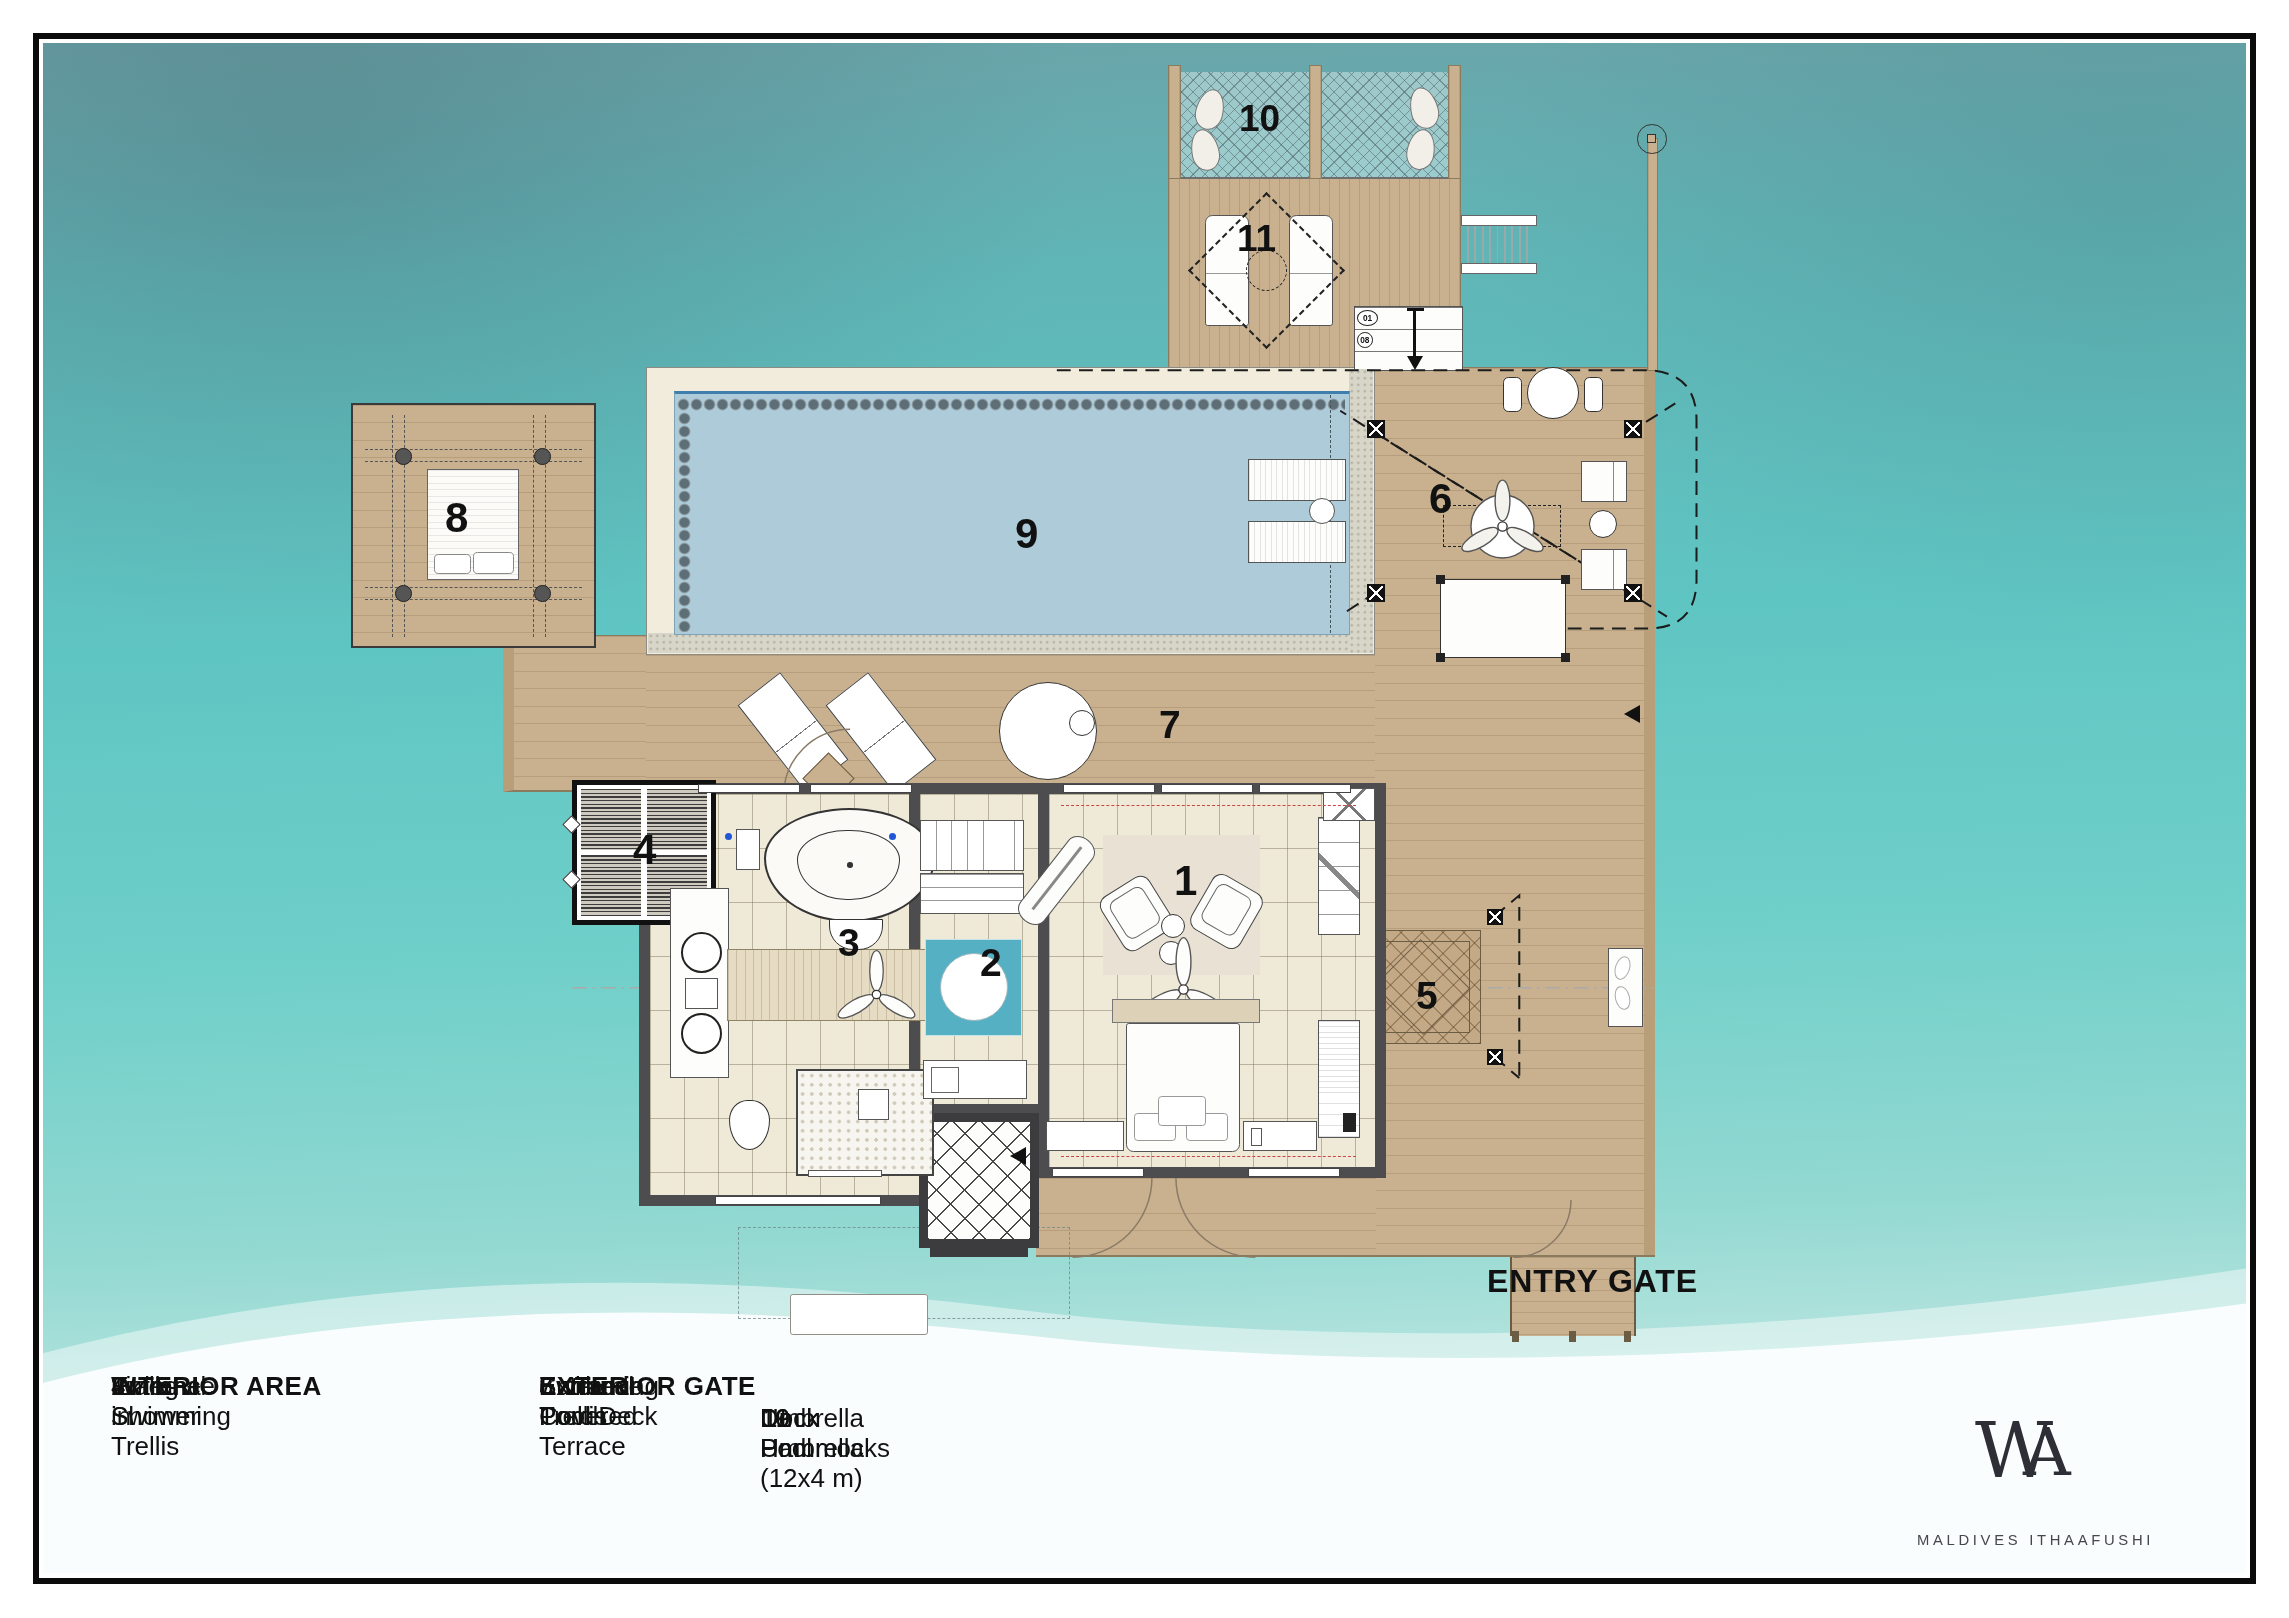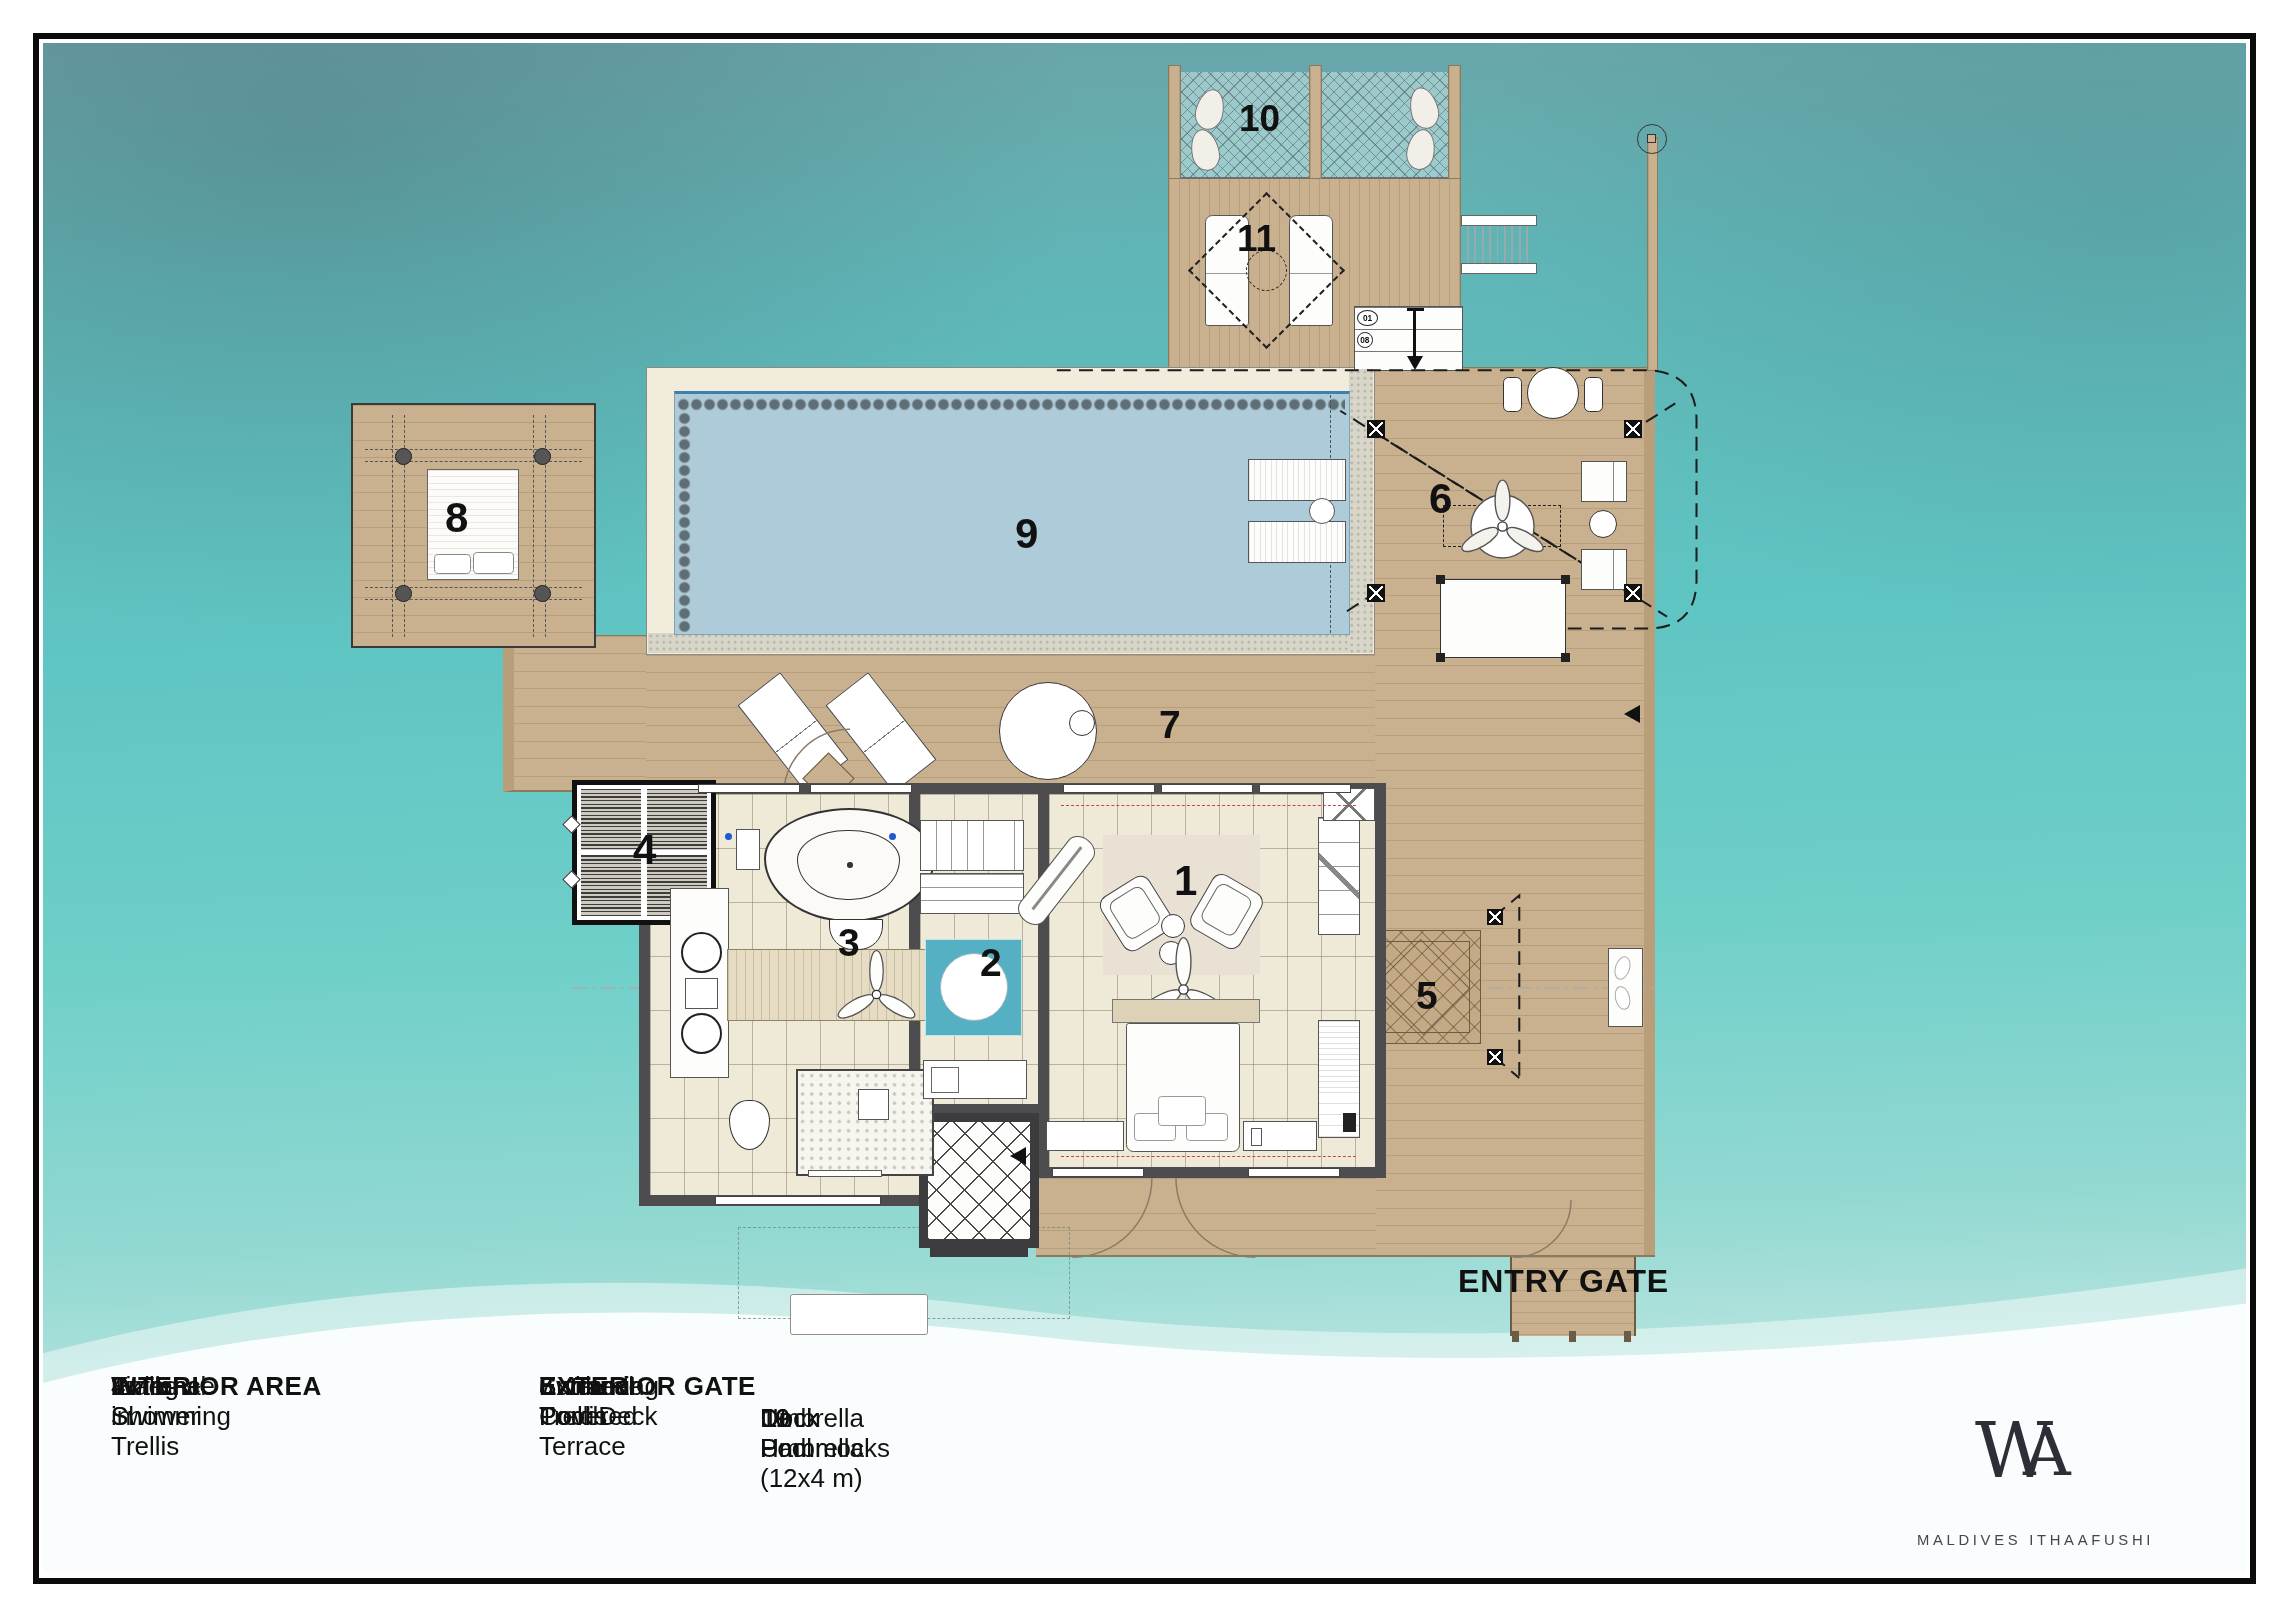--- a/index.html
+++ b/index.html
@@ -323,21 +323,21 @@
   <div class="mk" style="left:838px;top:923px;font-size:39px;">3</div>
   <div class="mk" style="left:633px;top:829px;font-size:42px;z-index:18;">4</div>
   <div class="mk" style="left:1416px;top:976px;font-size:39px;">5</div>
   <div class="mk" style="left:1429px;top:478px;font-size:42px;">6</div>
   <div class="mk" style="left:1159px;top:705px;font-size:39px;">7</div>
   <div class="mk" style="left:445px;top:497px;font-size:42px;">8</div>
   <div class="mk" style="left:1015px;top:513px;font-size:42px;">9</div>
   <div class="mk" style="left:1239px;top:100px;font-size:37px;">10</div>
   <div class="mk" style="left:1237px;top:220px;font-size:37px;">11</div>
 
-  <div style="left:1458px;top:1263px;width:240px;text-align:left;font-size:32px;font-weight:600;letter-spacing:0.9px;color:#111;z-index:28;">ENTRY GATE</div>
+  <div style="left:1458px;top:1263px;width:240px;text-align:right;font-size:32px;font-weight:600;letter-spacing:0.9px;color:#111;z-index:28;">ENTRY GATE</div>
 
   <div class="legend-block" style="left:111px;top:1371px;width:388px;">
     <div class="lg-head">INTERIOR AREA</div>
     <div class="lg-row">
         <span class="lg-num">1</span>
         <span class="lg-label">Living + Swimming</span>
       </div>
     <div class="lg-row">
         <span class="lg-num">2</span>
         <span class="lg-label">Walk-in Trellis</span>

